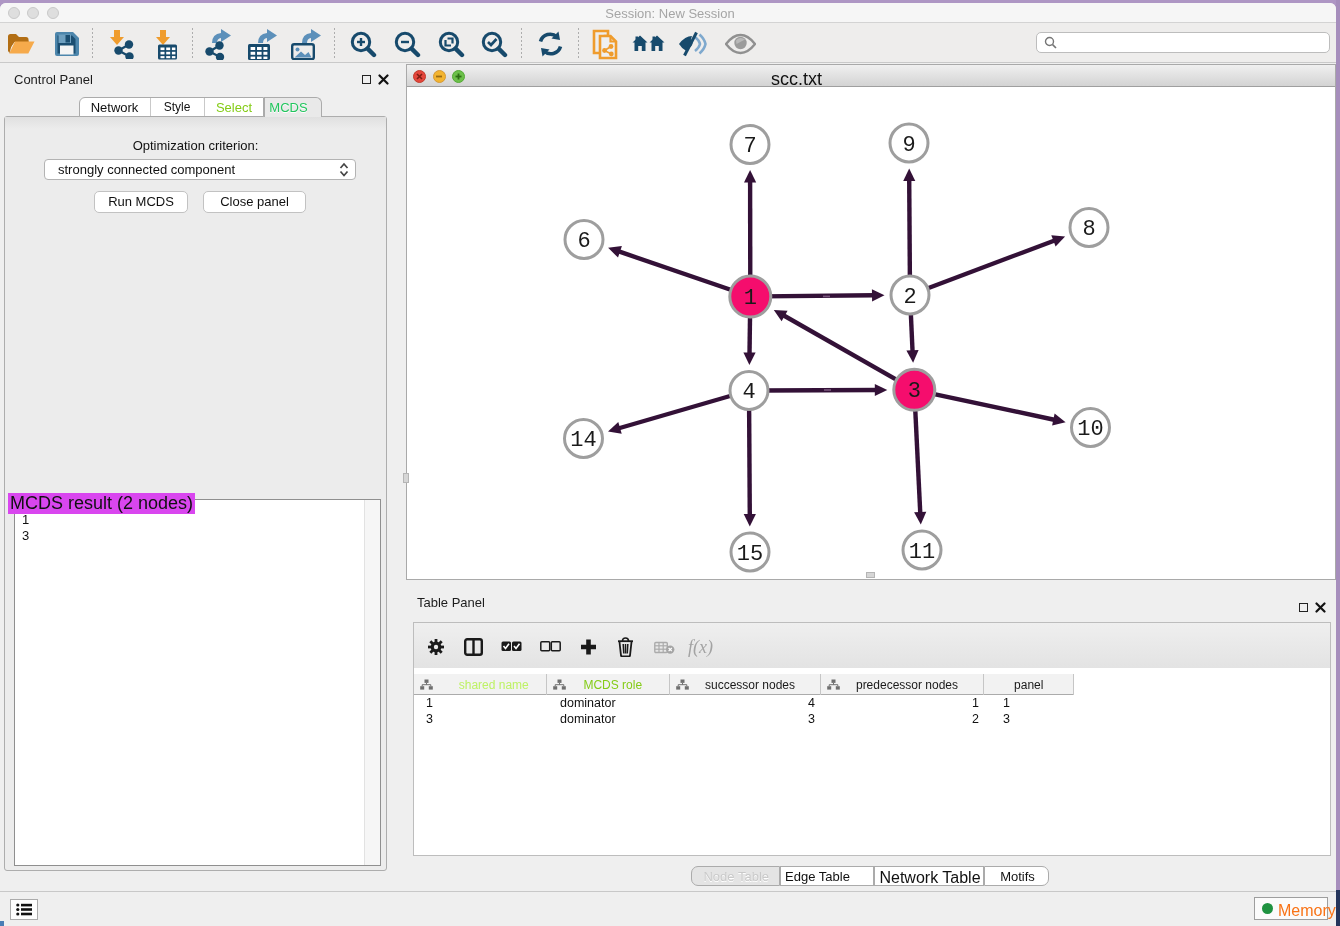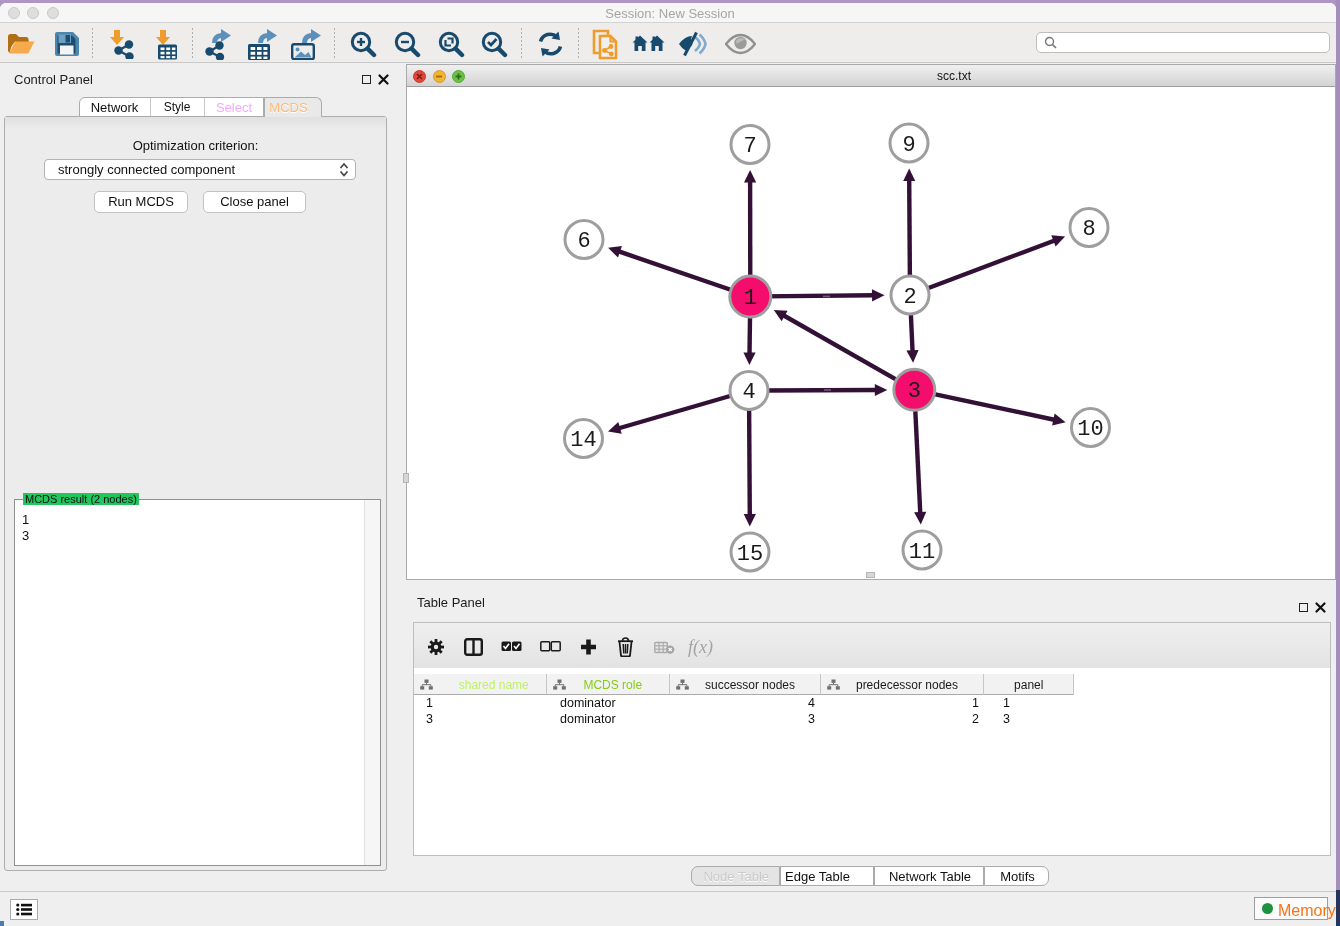--- a/index.html
+++ b/index.html
@@ -169,46 +169,46 @@
     <path d="M1.5,1.5 L9.5,9.5 M9.5,1.5 L1.5,9.5" stroke="#111" stroke-width="2.2" stroke-linecap="round"></path>
   </svg>
 <div class="abs" style="left:4px;top:116px;width:383px;height:755px;background:#ECECEC;border:1px solid #ADADAD;border-radius:3px"></div>
 <div class="abs" style="left:5px;top:117px;width:381px;height:12px;background:linear-gradient(#E0E0E0,#ECECEC)"></div>
 <div class="abs" style="left:79px;top:97px;width:185px;height:20px;background:#FFF;border:1px solid #ABABAB;border-radius:6px 0 0 0"></div>
 <div class="abs" style="left:150px;top:98px;width:1px;height:18px;background:#C9C9C9"></div>
 <div class="abs" style="left:204px;top:98px;width:1px;height:18px;background:#C9C9C9"></div>
 <div class="abs" style="left:264px;top:97px;width:58px;height:20px;background:#E9E9E9;border:1px solid #ABABAB;border-radius:0 6px 0 0;border-bottom:none"></div>
 <div class="txt" style="left:79px;top:100px;width:71px;text-align:center;font-size:13px;color:#111">Network</div>
 <div class="txt" style="left:150px;top:100px;width:54px;text-align:center;font-size:12px;color:#111">Style</div>
-<div class="txt" style="left:204px;top:100px;width:60px;text-align:center;font-size:13px;color:#f0abfc">Select</div>
-<div class="txt" style="left:264px;top:100px;width:49px;text-align:center;font-size:13px;color:#fdba74;text-shadow:0 1px 0 #FFF">MCDS</div>
+<div class="txt" style="left:204px;top:100px;width:60px;text-align:center;font-size:13px;color:#84cc16">Select</div>
+<div class="txt" style="left:264px;top:100px;width:49px;text-align:center;font-size:13px;color:#22c55e;text-shadow:0 1px 0 #FFF">MCDS</div>
 <div class="txt" style="left:0px;top:138px;width:391px;text-align:center;font-size:13px;color:#111">Optimization criterion:</div>
 <div class="abs" style="left:44px;top:159px;width:312px;height:21px;background:#FFF;border:1px solid #B3B3B3;border-radius:4px"></div>
 <div class="txt" style="left:58px;top:162px;font-size:13px;color:#111">strongly connected component</div>
 <svg class="abs" style="left:338px;top:162px" width="12" height="15">
     <path d="M2.5,6 L6,2 L9.5,6 M2.5,9.5 L6,13.5 L9.5,9.5" fill="none" stroke="#444" stroke-width="1.7"></path>
   </svg>
 <div class="abs" style="left:94px;top:191px;width:94px;height:22px;background:#FFF;border:1px solid #C2C2C2;border-radius:5px;text-align:center;font-size:13px;color:#111;line-height:20px">Run MCDS</div>
 <div class="abs" style="left:203px;top:191px;width:103px;height:22px;background:#FFF;border:1px solid #C2C2C2;border-radius:5px;text-align:center;font-size:13px;color:#111;line-height:20px">Close panel</div>
 <div class="abs" style="left:14px;top:499px;width:367px;height:367px;background:#FFF;border:1px solid #8F8F8F"></div>
 <div class="abs" style="left:364px;top:500px;width:16px;height:365px;background:#F6F6F6;border-left:1px solid #E2E2E2"></div>
-<div class="txt" style="left:23px;top:493px;font-size:11px;color:#111;background:#22c55e;padding:0 2px">MCDS result (2 nodes)</div>
+<div class="txt" style="left:8px;top:493px;font-size:18px;color:#111;background:#d946ef;padding:0 2px">MCDS result (2 nodes)</div>
 <div class="txt" style="left:22px;top:512px;font-size:13px;color:#111;line-height:16px">1<br>3</div>
 <div class="abs" style="left:406px;top:64px;width:930px;height:516px;background:#FFF;border:1px solid #A9A9A9"></div>
 <div class="abs" style="left:407px;top:65px;width:928px;height:22px;background:linear-gradient(#F0F0F0,#D3D3D3);border-bottom:1px solid #9F9F9F"></div>
 <div class="abs" style="left:413.0px;top:70px;width:13px;height:13px;border-radius:50%;background:#E4463C;border:1px solid #C03A2B"></div>
 <div class="abs" style="left:432.5px;top:70px;width:13px;height:13px;border-radius:50%;background:#F3B42F;border:1px solid #D49936"></div>
 <div class="abs" style="left:452.0px;top:70px;width:13px;height:13px;border-radius:50%;background:#6CC04A;border:1px solid #53A935"></div>
 <svg class="abs" style="left:413px;top:70px" width="100" height="13">
 <path d="M4,4 L9,9 M9,4 L4,9" stroke="#7E1D12" stroke-width="1.6"></path>
 <line x1="23" y1="6.5" x2="29" y2="6.5" stroke="#9A6B13" stroke-width="1.8"></line>
 <line x1="42.5" y1="6.5" x2="48.5" y2="6.5" stroke="#2D6E14" stroke-width="1.8"></line>
     <line x1="45.5" y1="3.5" x2="45.5" y2="9.5" stroke="#2D6E14" stroke-width="1.8"></line>
 </svg>
-<div class="txt" style="left:771px;top:69px;width:200px;text-align:right;font-size:12px;color:#111">scc.txt</div>
+<div class="txt" style="left:771px;top:69px;width:200px;text-align:left;font-size:18px;color:#111">scc.txt</div>
 <div class="abs" style="left:403px;top:473px;width:6px;height:10px;background:#D6D6D6;border:1px solid #B5B5B5"></div>
 <div class="abs" style="left:866px;top:572px;width:9px;height:6px;background:#D6D6D6;border:1px solid #B5B5B5"></div>
 <svg width="929" height="492" style="position:absolute;left:407px;top:88px">
 <g stroke="#331137" stroke-width="4.4">
 <line x1="343.3" y1="208.5" x2="343.1" y2="92.5"></line>
 <line x1="343.3" y1="208.5" x2="211.1" y2="163.2"></line>
 <line x1="343.3" y1="208.5" x2="467.0" y2="207.3"></line>
 <line x1="343.3" y1="208.5" x2="342.5" y2="266.5"></line>
 <line x1="503.0" y1="207.0" x2="502.2" y2="91.0"></line>
 <line x1="503.0" y1="207.0" x2="648.3" y2="152.2"></line>
@@ -367,21 +367,21 @@
 <div class="txt" style="left:426px;top:712px;font-size:12.5px;color:#111">3</div>
 <div class="txt" style="left:560px;top:712px;font-size:12.5px;color:#111">dominator</div>
 <div class="txt" style="left:740px;top:712px;width:75px;text-align:right;font-size:12.5px;color:#111">3</div>
 <div class="txt" style="left:904px;top:712px;width:75px;text-align:right;font-size:12.5px;color:#111">2</div>
 <div class="txt" style="left:1003px;top:712px;font-size:12.5px;color:#111">3</div>
 <div class="abs" style="left:692px;top:866px;width:88.5px;height:20px;background:#E4E4E4;border:1px solid #ABABAB;border-radius:7px 0 0 7px;margin-left:-1px"></div>
 <div class="txt" style="left:692px;top:869px;width:88.5px;text-align:center;font-size:13px;color:#C9C9C9;text-shadow:0 1px 0 #FFF;">Node Table</div>
 <div class="abs" style="left:780.5px;top:866px;width:94.5px;height:20px;background:#FFF;border:1px solid #ABABAB;border-radius:0;margin-left:-1px"></div>
 <div class="txt" style="left:780.5px;top:869px;width:74px;text-align:center;font-size:13px;color:#111;">Edge Table</div>
 <div class="abs" style="left:875px;top:866px;width:110px;height:20px;background:#FFF;border:1px solid #ABABAB;border-radius:0;margin-left:-1px"></div>
-<div class="txt" style="left:875px;top:869px;width:110px;text-align:center;font-size:13px;color:#111;">Network Table</div>
+<div class="txt" style="left:875px;top:869px;width:110px;text-align:center;font-size:16px;color:#111;">Network Table</div>
 <div class="abs" style="left:985px;top:866px;width:65px;height:20px;background:#FFF;border:1px solid #ABABAB;border-radius:0 7px 7px 0;margin-left:-1px"></div>
 <div class="txt" style="left:985px;top:869px;width:65px;text-align:center;font-size:13px;color:#111;">Motifs</div>
 <div class="abs" style="left:0;top:891px;width:1336px;height:35px;background:#EFEFEF;border-top:1px solid #C8C8C8"></div>
 <div class="abs" style="left:10px;top:899px;width:28px;height:21px;background:#FDFDFD;border:1px solid #ABABAB"></div>
 <svg class="abs" style="left:16px;top:903px" width="17" height="13">
 <g fill="#111">
       <circle cx="1.8" cy="2" r="1.6"></circle>
       <circle cx="1.8" cy="6.5" r="1.6"></circle>
       <circle cx="1.8" cy="11" r="1.6"></circle>
 <rect x="5" y="0.8" width="11" height="2.6"></rect>

